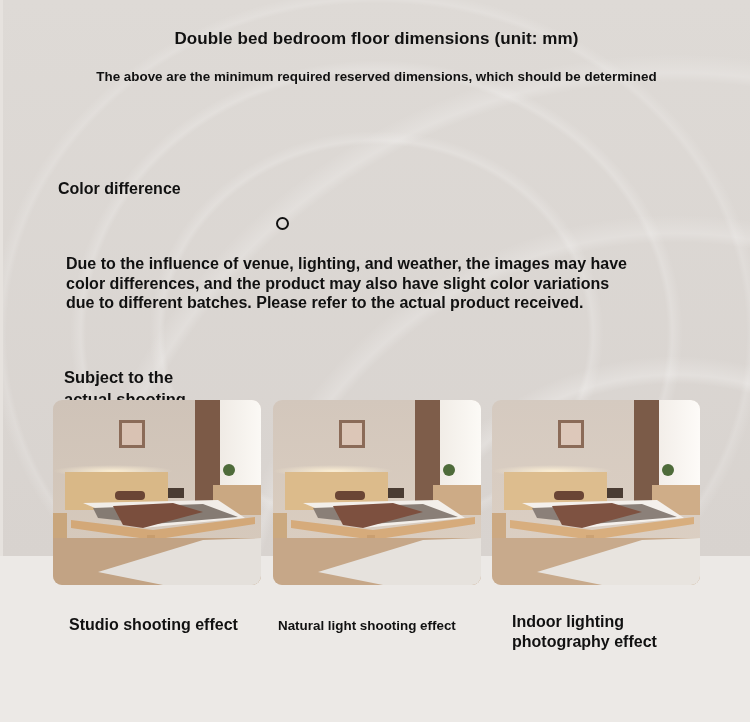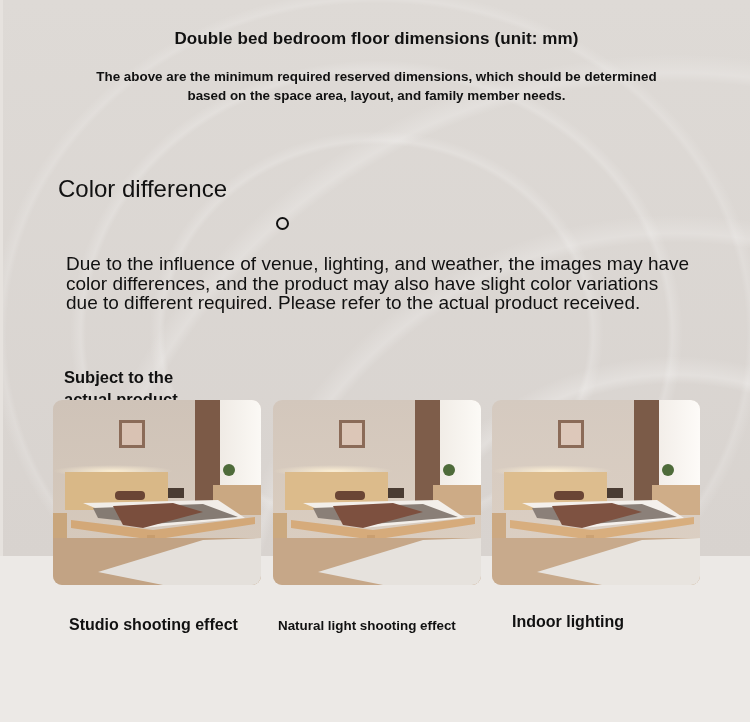--- a/index.html
+++ b/index.html
@@ -22,29 +22,29 @@
   .title {
     position: absolute; left: 0; right: 0; top: 29px;
     text-align: center; font-weight: bold; font-size: 17px; letter-spacing: 0.1px;
   }
   .subtitle {
     position: absolute; left: 40px; right: 40px; top: 67px;
     text-align: center; font-weight: bold; font-size: 13.4px; line-height: 19px;
   }
   .section-heading {
     position: absolute; left: 55px; top: 176px;
-    font-weight: normal; font-size: 24px; line-height: 25px;
+    font-weight: bold; font-size: 16px; line-height: 25px;
   }
   .ring-icon {
     position: absolute; left: 273px; top: 217px;
     width: 9px; height: 9px; border: 2.5px solid #111; border-radius: 50%;
   }
   .desc {
     position: absolute; left: 63px; top: 254px; width: 640px;
-    font-weight: normal; font-size: 19px; line-height: 19.5px;
+    font-weight: bold; font-size: 16px; line-height: 19.5px;
   }
   .note {
     position: absolute; left: 61px; top: 322px;
     font-weight: bold; font-size: 16.5px; line-height: 22px; margin-top: 44px;
   }
   .photo {
     position: absolute; top: 400px; width: 208px; height: 185px;
     border-radius: 9px; overflow: hidden;
   }
   .photo svg { display: block; width: 100%; height: 100%; }
@@ -57,38 +57,37 @@
 </style>
 </head>
 <body>
 
 <div class="page">
 
   <div class="title">Double bed bedroom floor dimensions (unit: mm)</div>
 
   <div class="subtitle">
     <div>The above are the minimum required reserved dimensions, which should be determined</div>
-    <div>based on the space area, layout, and family member needs.</div>
   </div>
 
   <div class="section-heading">
     <div>Color difference</div>
   </div>
 
   <div class="ring-icon"></div>
 
   <div class="desc">
     <div>Due to the influence of venue, lighting, and weather, the images may have</div>
     <div>color differences, and the product may also have slight color variations</div>
-    <div>due to different required. Please refer to the actual product received.</div>
+    <div>due to different batches. Please refer to the actual product received.</div>
   </div>
 
   <div class="note">
     <div>Subject to the</div>
-    <div>actual product.</div>
+    <div>actual shooting.</div>
   </div>
 
   <div class="photo" style="left:50px;">
     <svg viewBox="0 0 208 185" preserveAspectRatio="none">
       <defs>
         <linearGradient id="wall1" x1="0" y1="0" x2="0" y2="1">
             <stop offset="0" stop-color="#cfc3b8"></stop>
             <stop offset="1" stop-color="#d8cbbd"></stop>
           </linearGradient>
         <linearGradient id="win1" x1="0" y1="0" x2="1" y2="0">
@@ -199,15 +198,16 @@
   </div>
 
   <div class="caption" style="left:66px; top:616px; font-size:16px;text-align:center;">
     <div>Studio shooting effect</div>
   </div>
   <div class="caption" style="left:275px; top:618px; font-size:13.4px;">
     <div>Natural light shooting effect</div>
   </div>
   <div class="caption" style="left:509px; top:612px; font-size:16px; line-height:19.5px;">
     <div>Indoor lighting</div>
+    <div>photography effect</div>
   </div>
 </div>
 <div class="bottom-strip"></div>
 
 </body></html>

